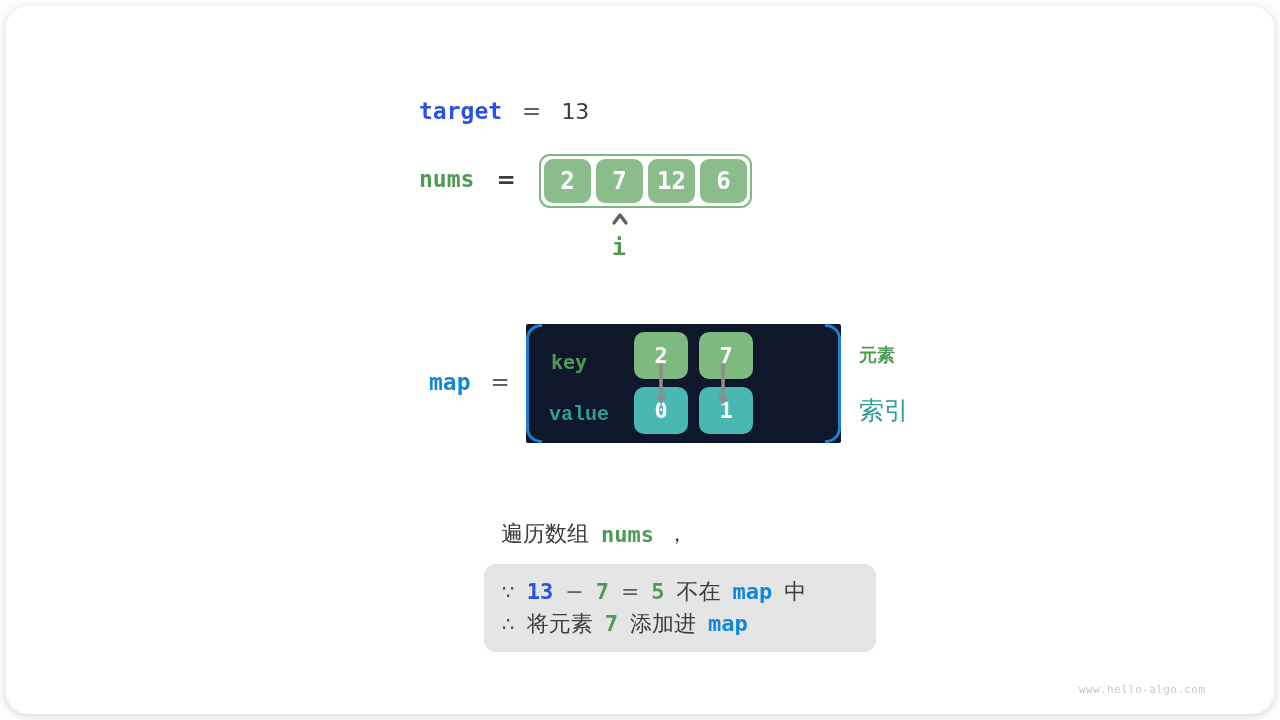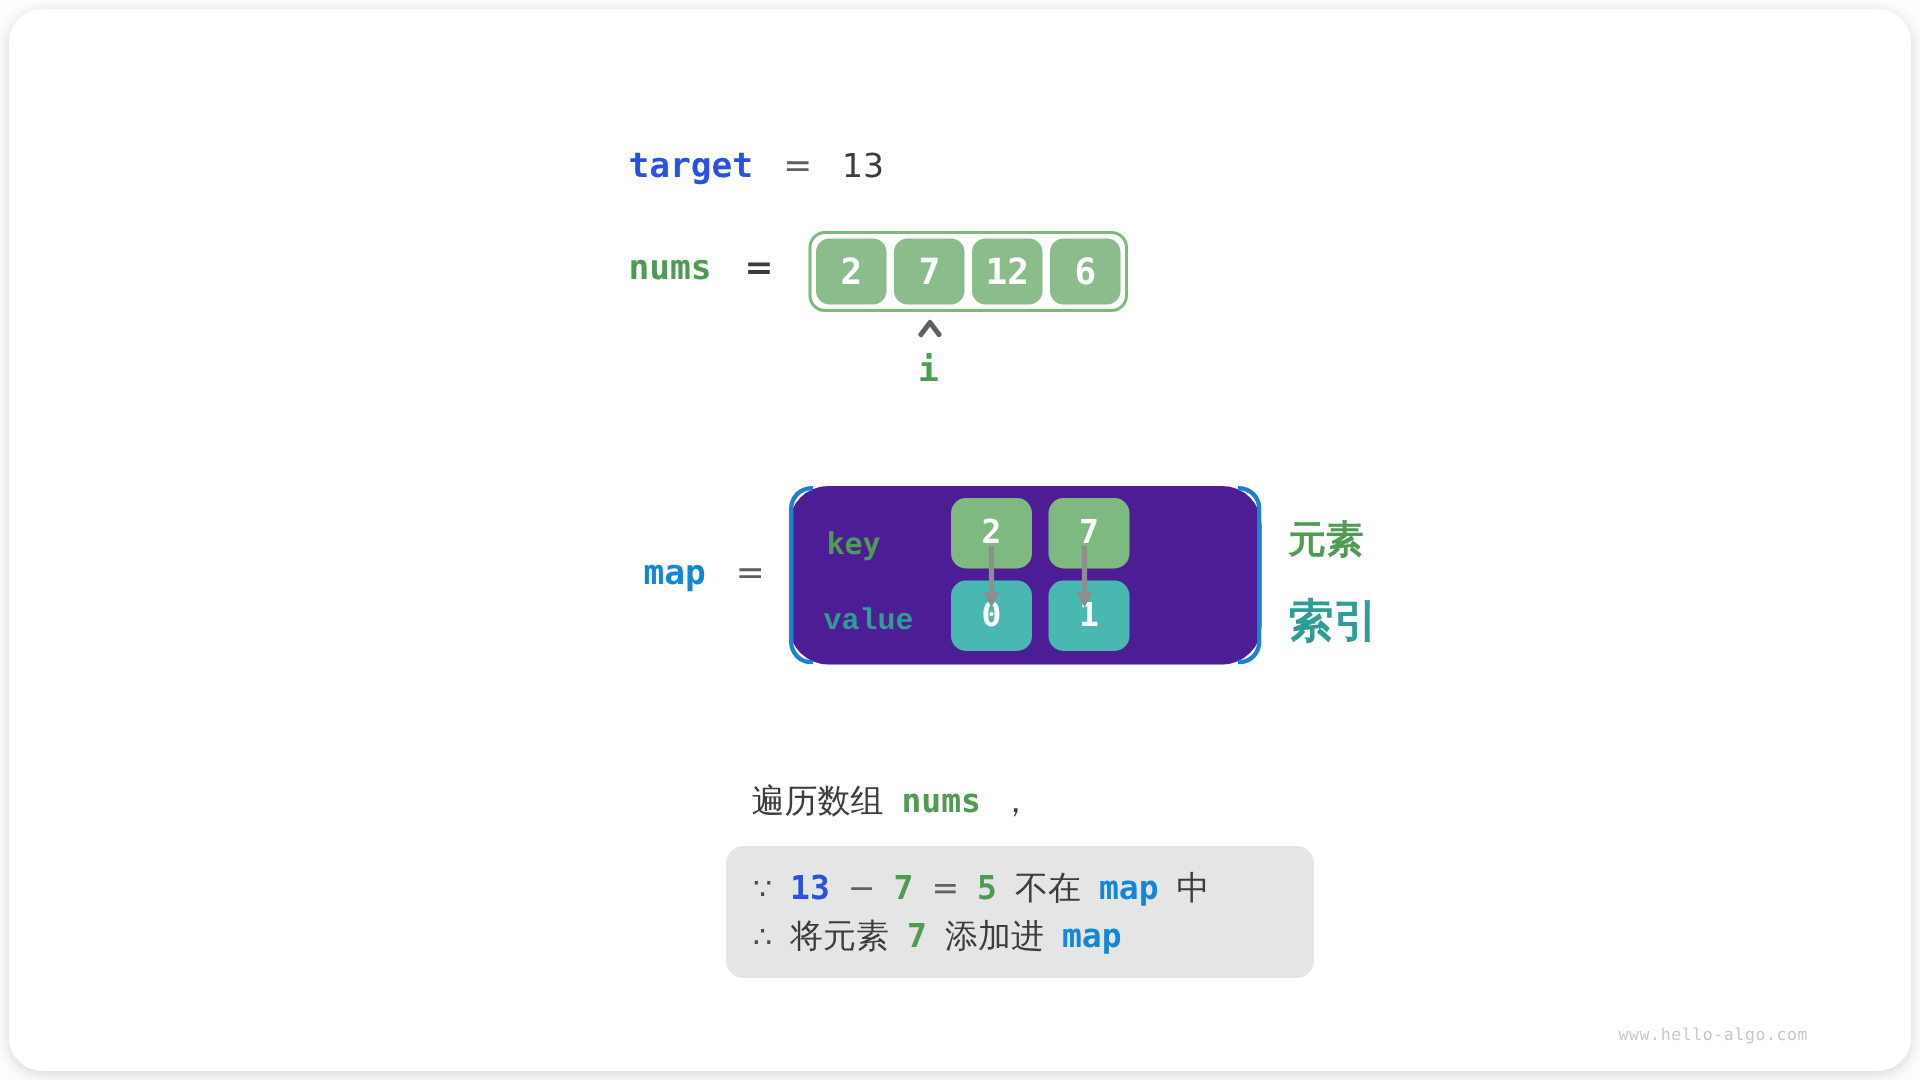--- a/index.html
+++ b/index.html
@@ -59,21 +59,21 @@
 
   
   #map-label-row {
     position: absolute; left: 423px; top: 363px;
     display: flex; align-items: baseline; gap: 20px;
     font-size: 23px;
   }
   #map-container {
     position: absolute; left: 520px; top: 318px;
     width: 315px; height: 119px;
-    background: #4c1d95; border-radius: 26px;
+    background: #0f172a; border-radius: 2px;
   }
   .bracket { position: absolute; top: 0; bottom: 0; width: 16px; }
   .bracket.left  { left: 0;  border: 3px solid #1e80d4; border-right: none; border-radius: 15px 0 0 15px; }
   .bracket.right { right: 0; border: 3px solid #1e80d4; border-left: none;  border-radius: 0 15px 15px 0; }
 
   #key-row-label {
     position: absolute; left: 25px; top: 26px;
     font-size: 20px;
   }
   #value-row-label {
@@ -89,25 +89,25 @@
     display: flex; align-items: center; justify-content: center;
   }
   .key-cell { background: #7eb980; top: 8px; }
   .value-cell { background: #48b8b0; top: 63px; }
   .col-0 { left: 108px; }
   .col-1 { left: 173px; }
   #kv-arrows { position: absolute; left: 0; top: 0; pointer-events: none; }
 
   #element-label {
     position: absolute; left: 853px; top: 337px;
-    font-size: 25px; font-weight: bold;
+    font-size: 18px; font-weight: bold;
   }
   #index-label {
     position: absolute; left: 853px; top: 388px;
-    font-size: 30px; font-weight: bold;
+    font-size: 25px; font-weight: normal;
   }
 
   
   #caption {
     position: absolute; left: 495px; top: 513px;
     display: flex; align-items: center; gap: 12px;
     font-size: 22px;
   }
   #caption .code { font-size: 22px; }
 

